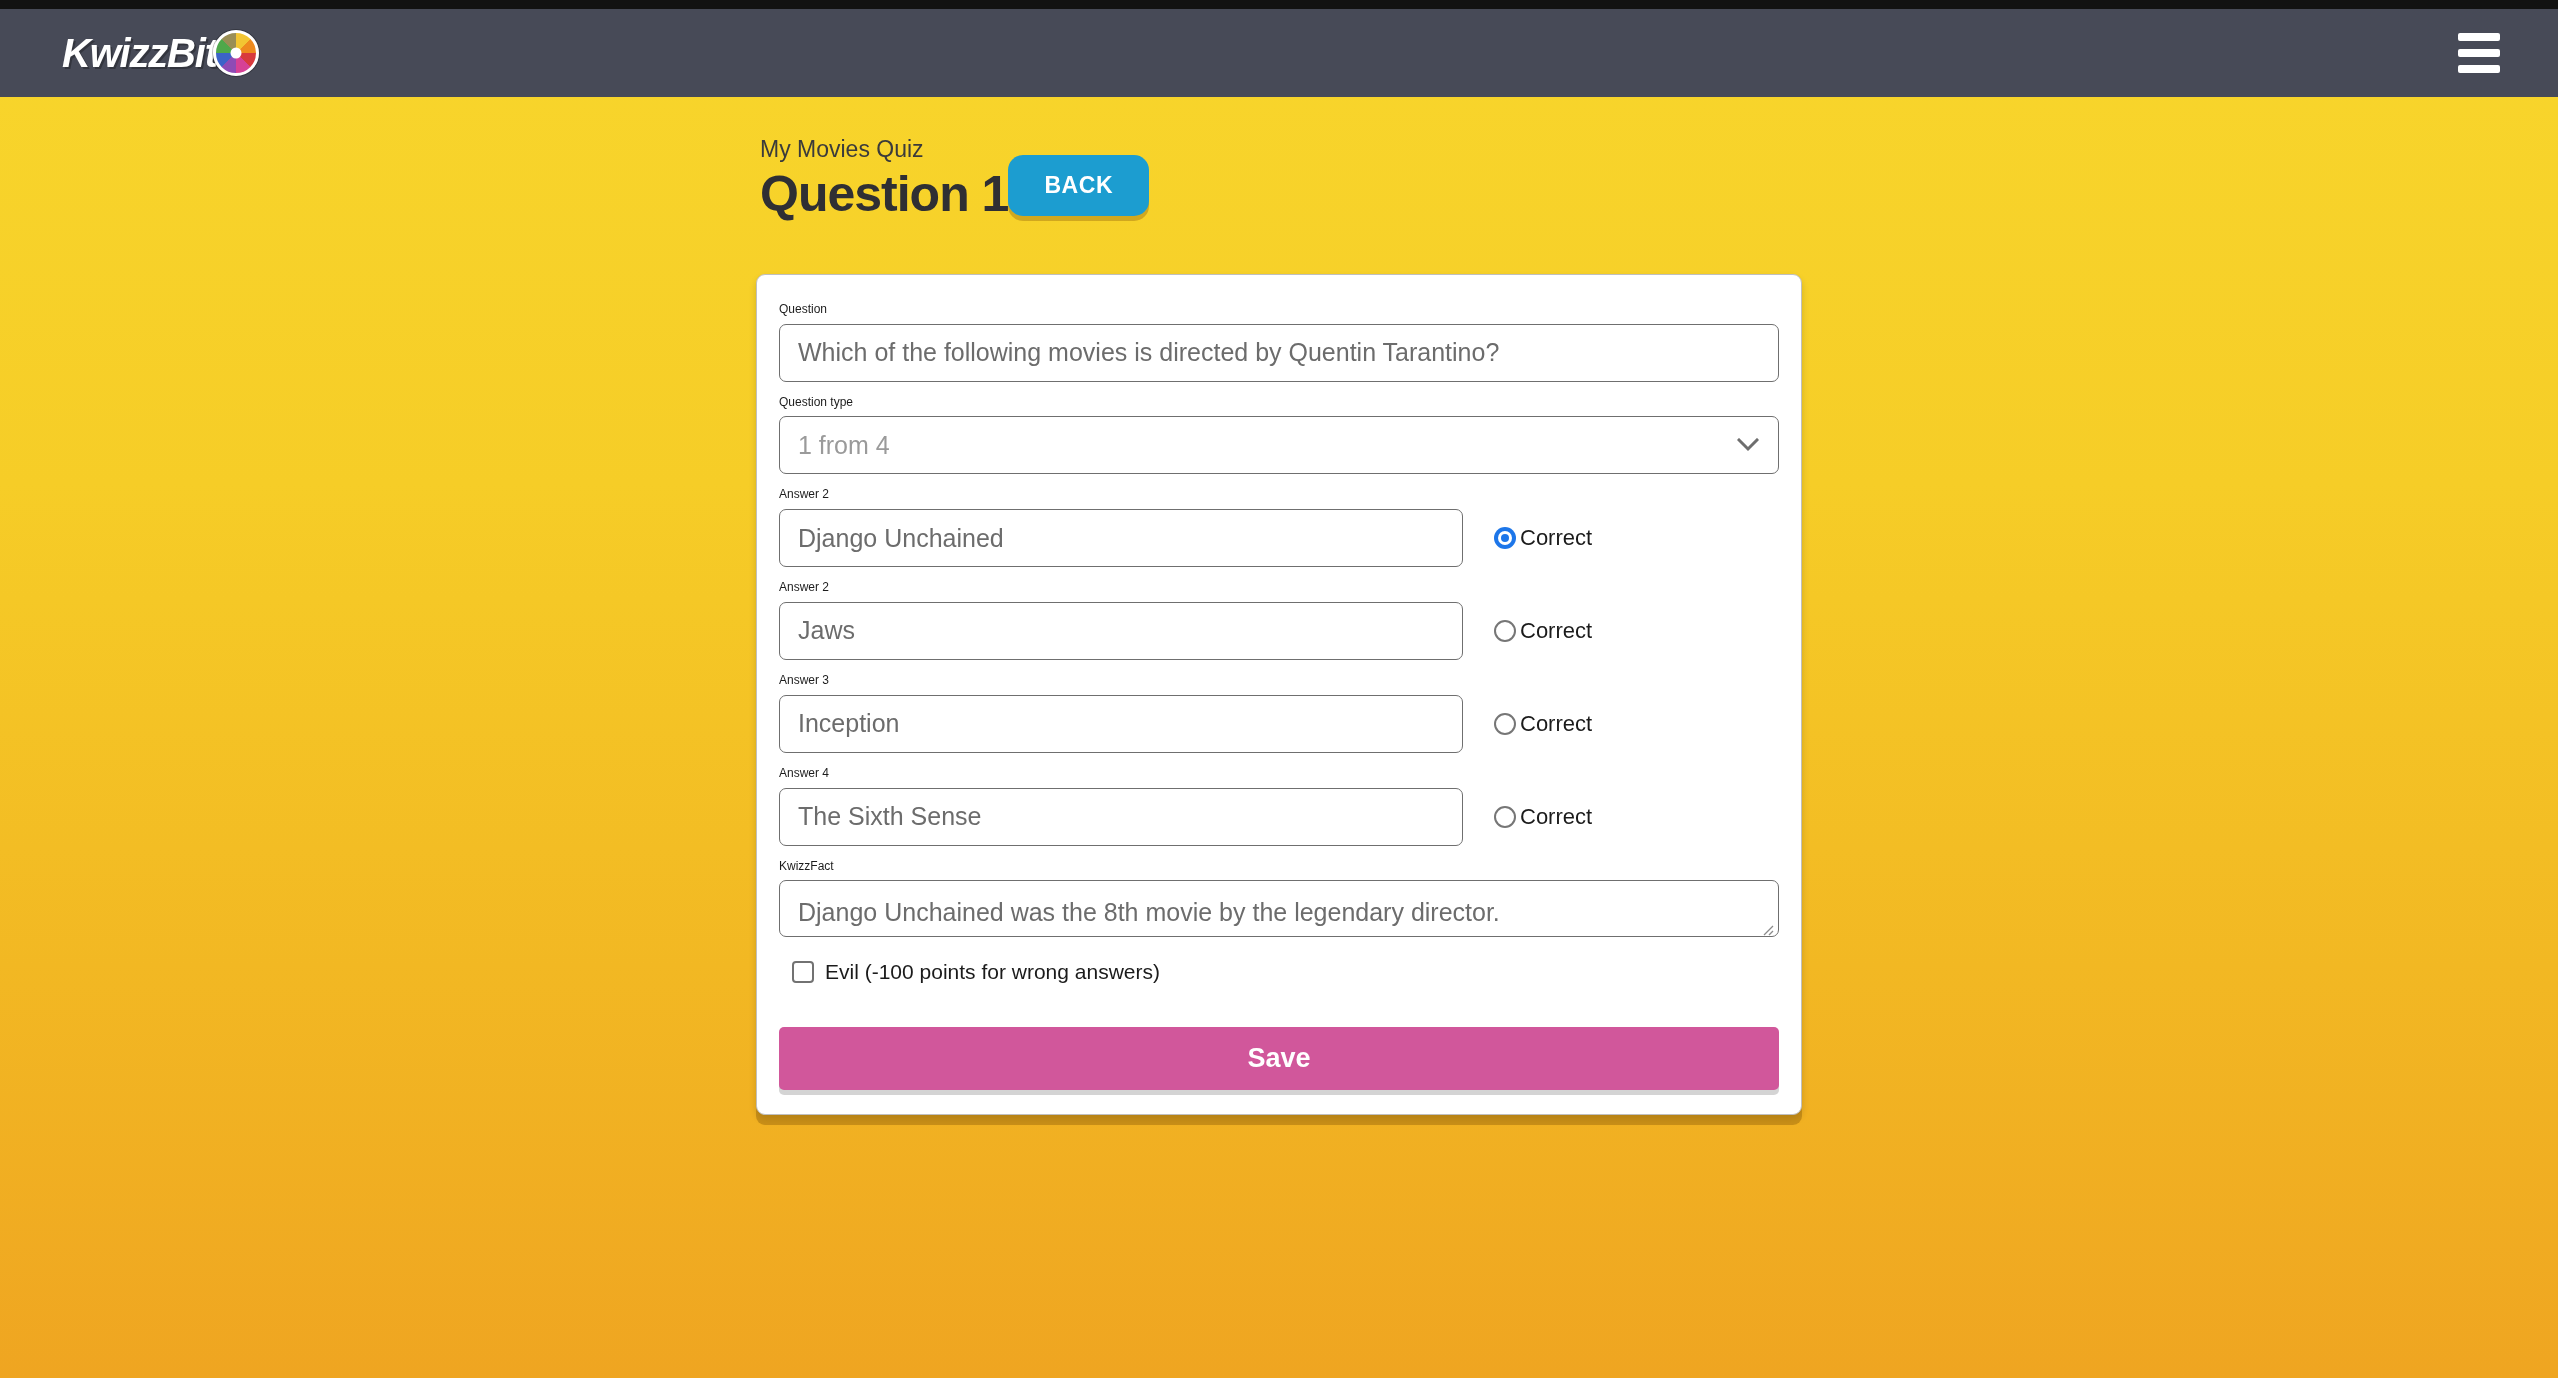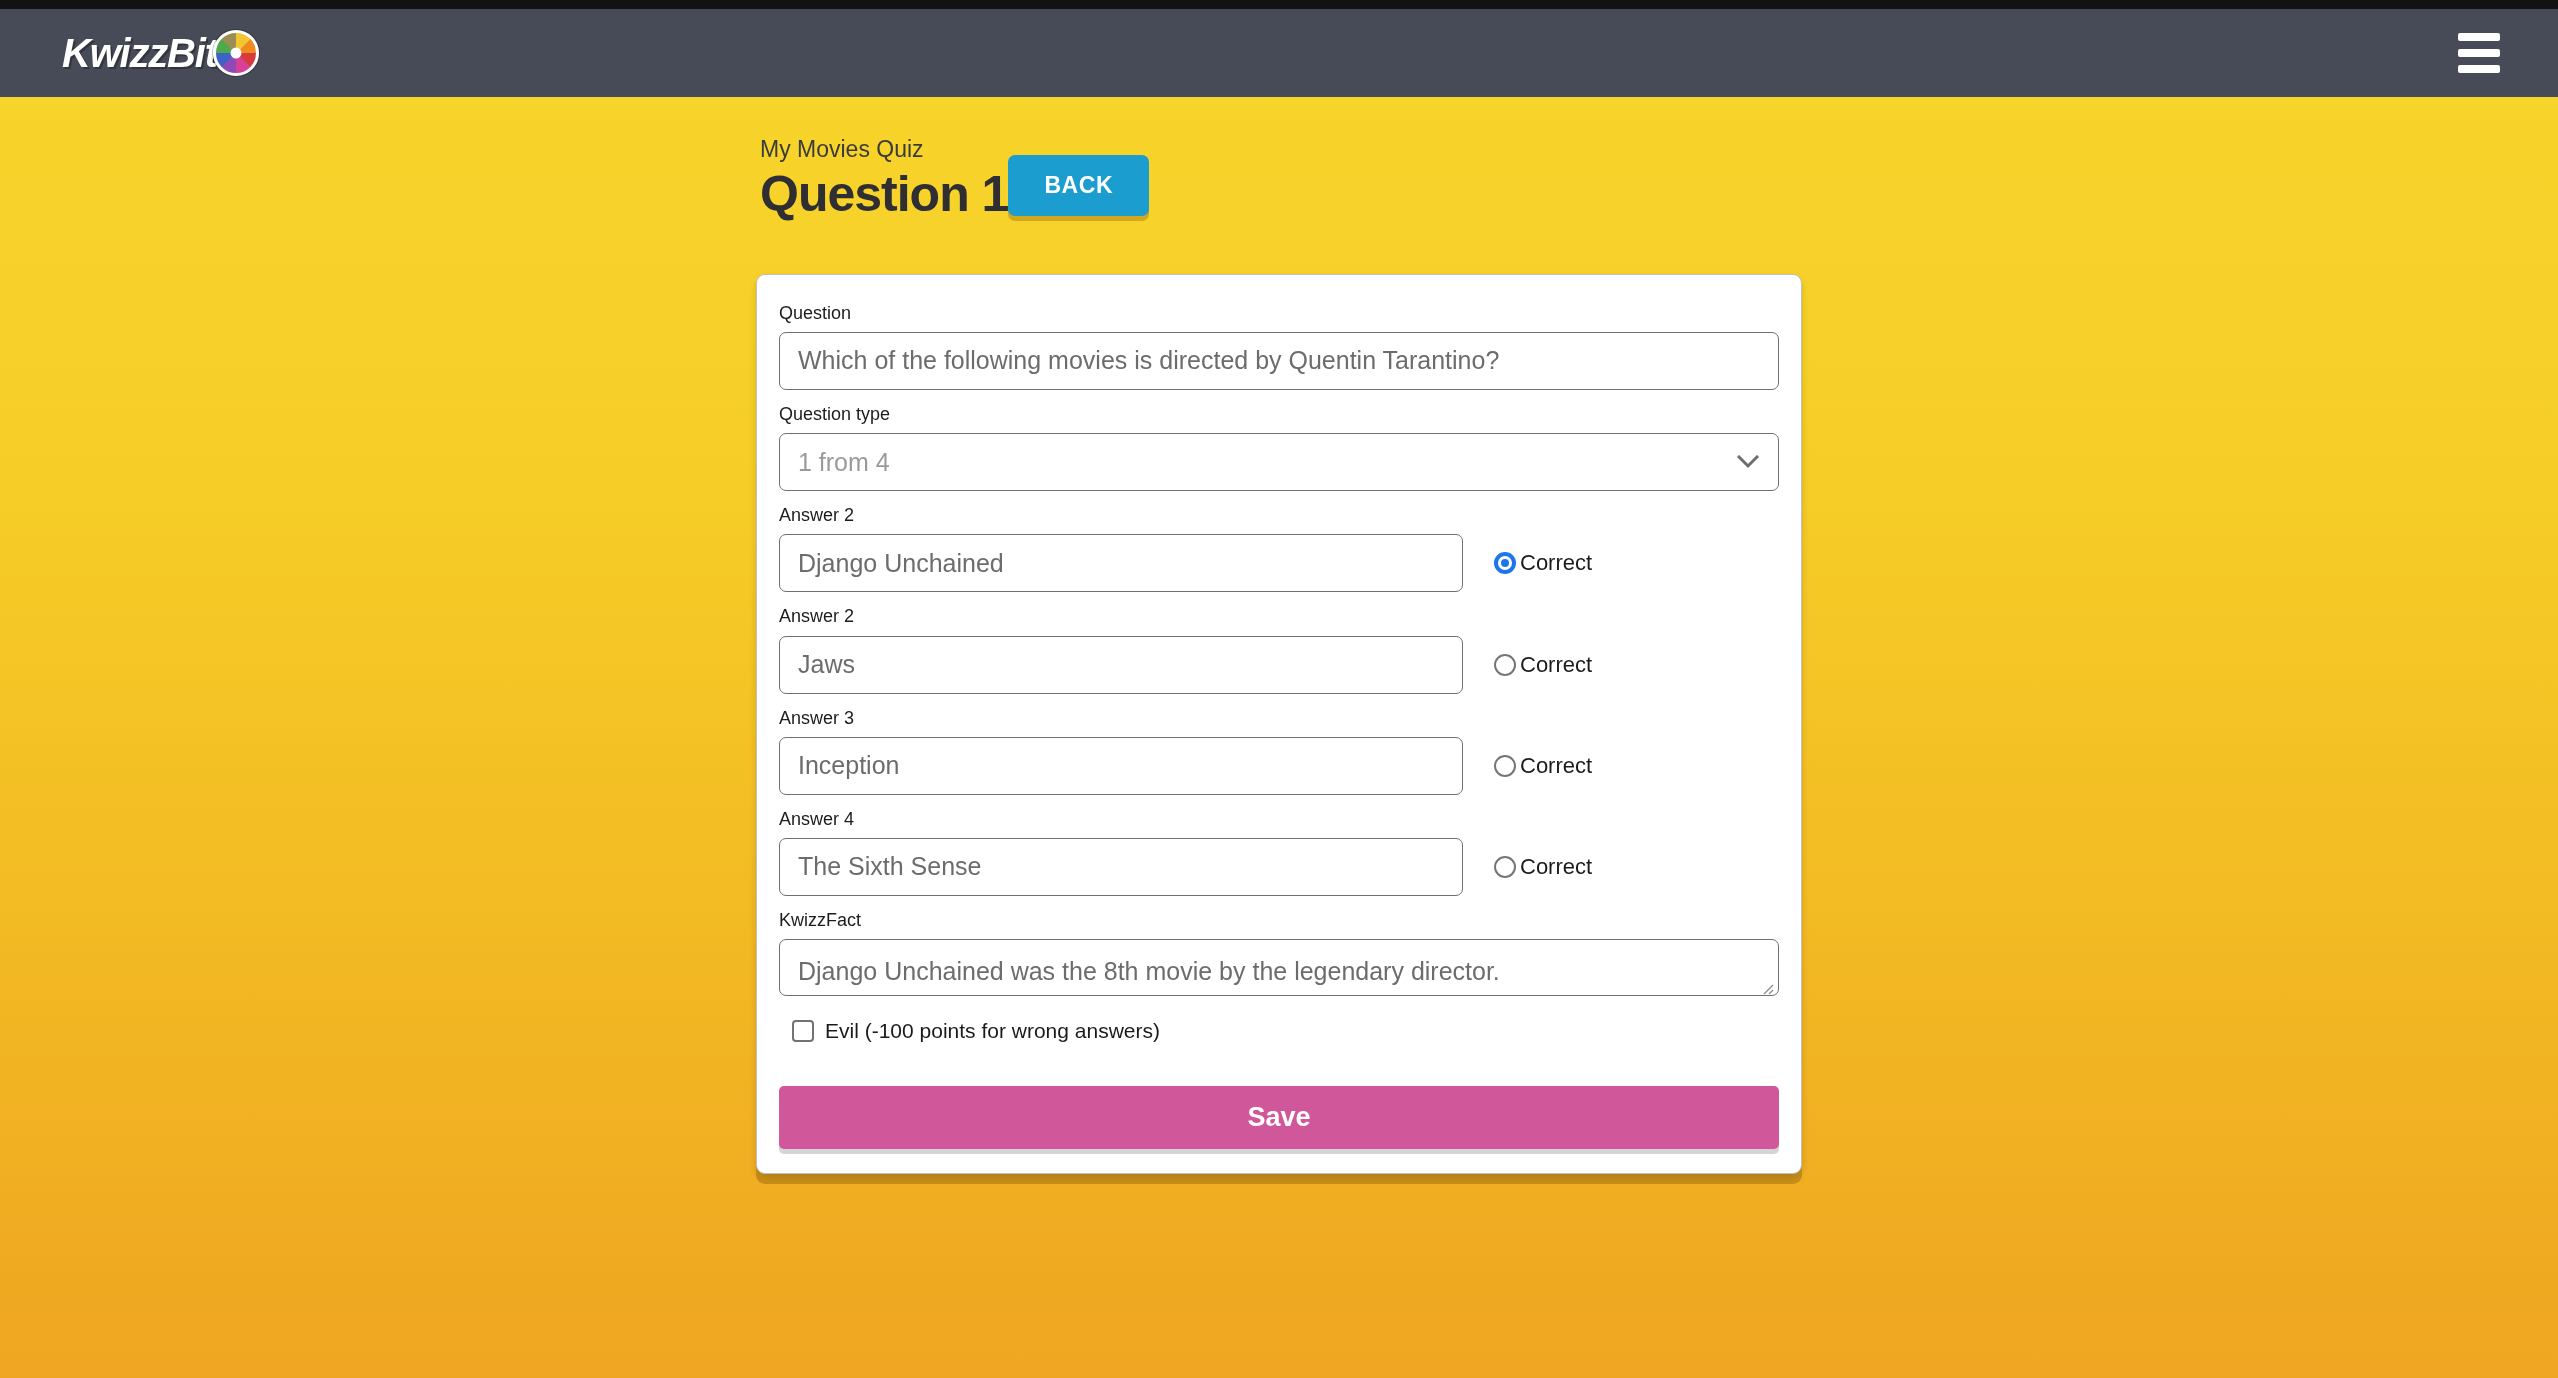--- a/index.html
+++ b/index.html
@@ -112,40 +112,40 @@
     line-height: 1.05;
     margin: 0;
   }
   .back-button {
     background: #1C9DD0;
     color: #FFFFFF;
     font-size: 23px;
     font-weight: bold;
     letter-spacing: 0.6px;
     border: none;
-    border-radius: 7px;
+    border-radius: 15px;
     padding: 17px 36px;
     cursor: pointer;
     box-shadow: 0 5px 0 rgba(150,105,15,0.40);
     margin-top: 18px;
     font-family: "Liberation Sans", sans-serif;
   }
 
   
   .card {
     margin-top: 53px;
     background: #FFFFFF;
     border: 1px solid #BFBFBF;
     border-radius: 9px;
     padding: 26px 22px 24px 22px;
     box-shadow: 0 10px 0 rgba(150,102,12,0.45), 0 4px 7px rgba(0,0,0,0.15);
   }
 
   .field-label {
-    font-size: 18px;
+    font-size: 12px;
     color: #1C1C1C;
     line-height: 1.4;
     margin-bottom: 6px;
     display: block;
   }
 
   .text-input, .select-input, .textarea-input {
     width: 100%;
     border: 1px solid #6F6F6F;
     border-radius: 7px;

